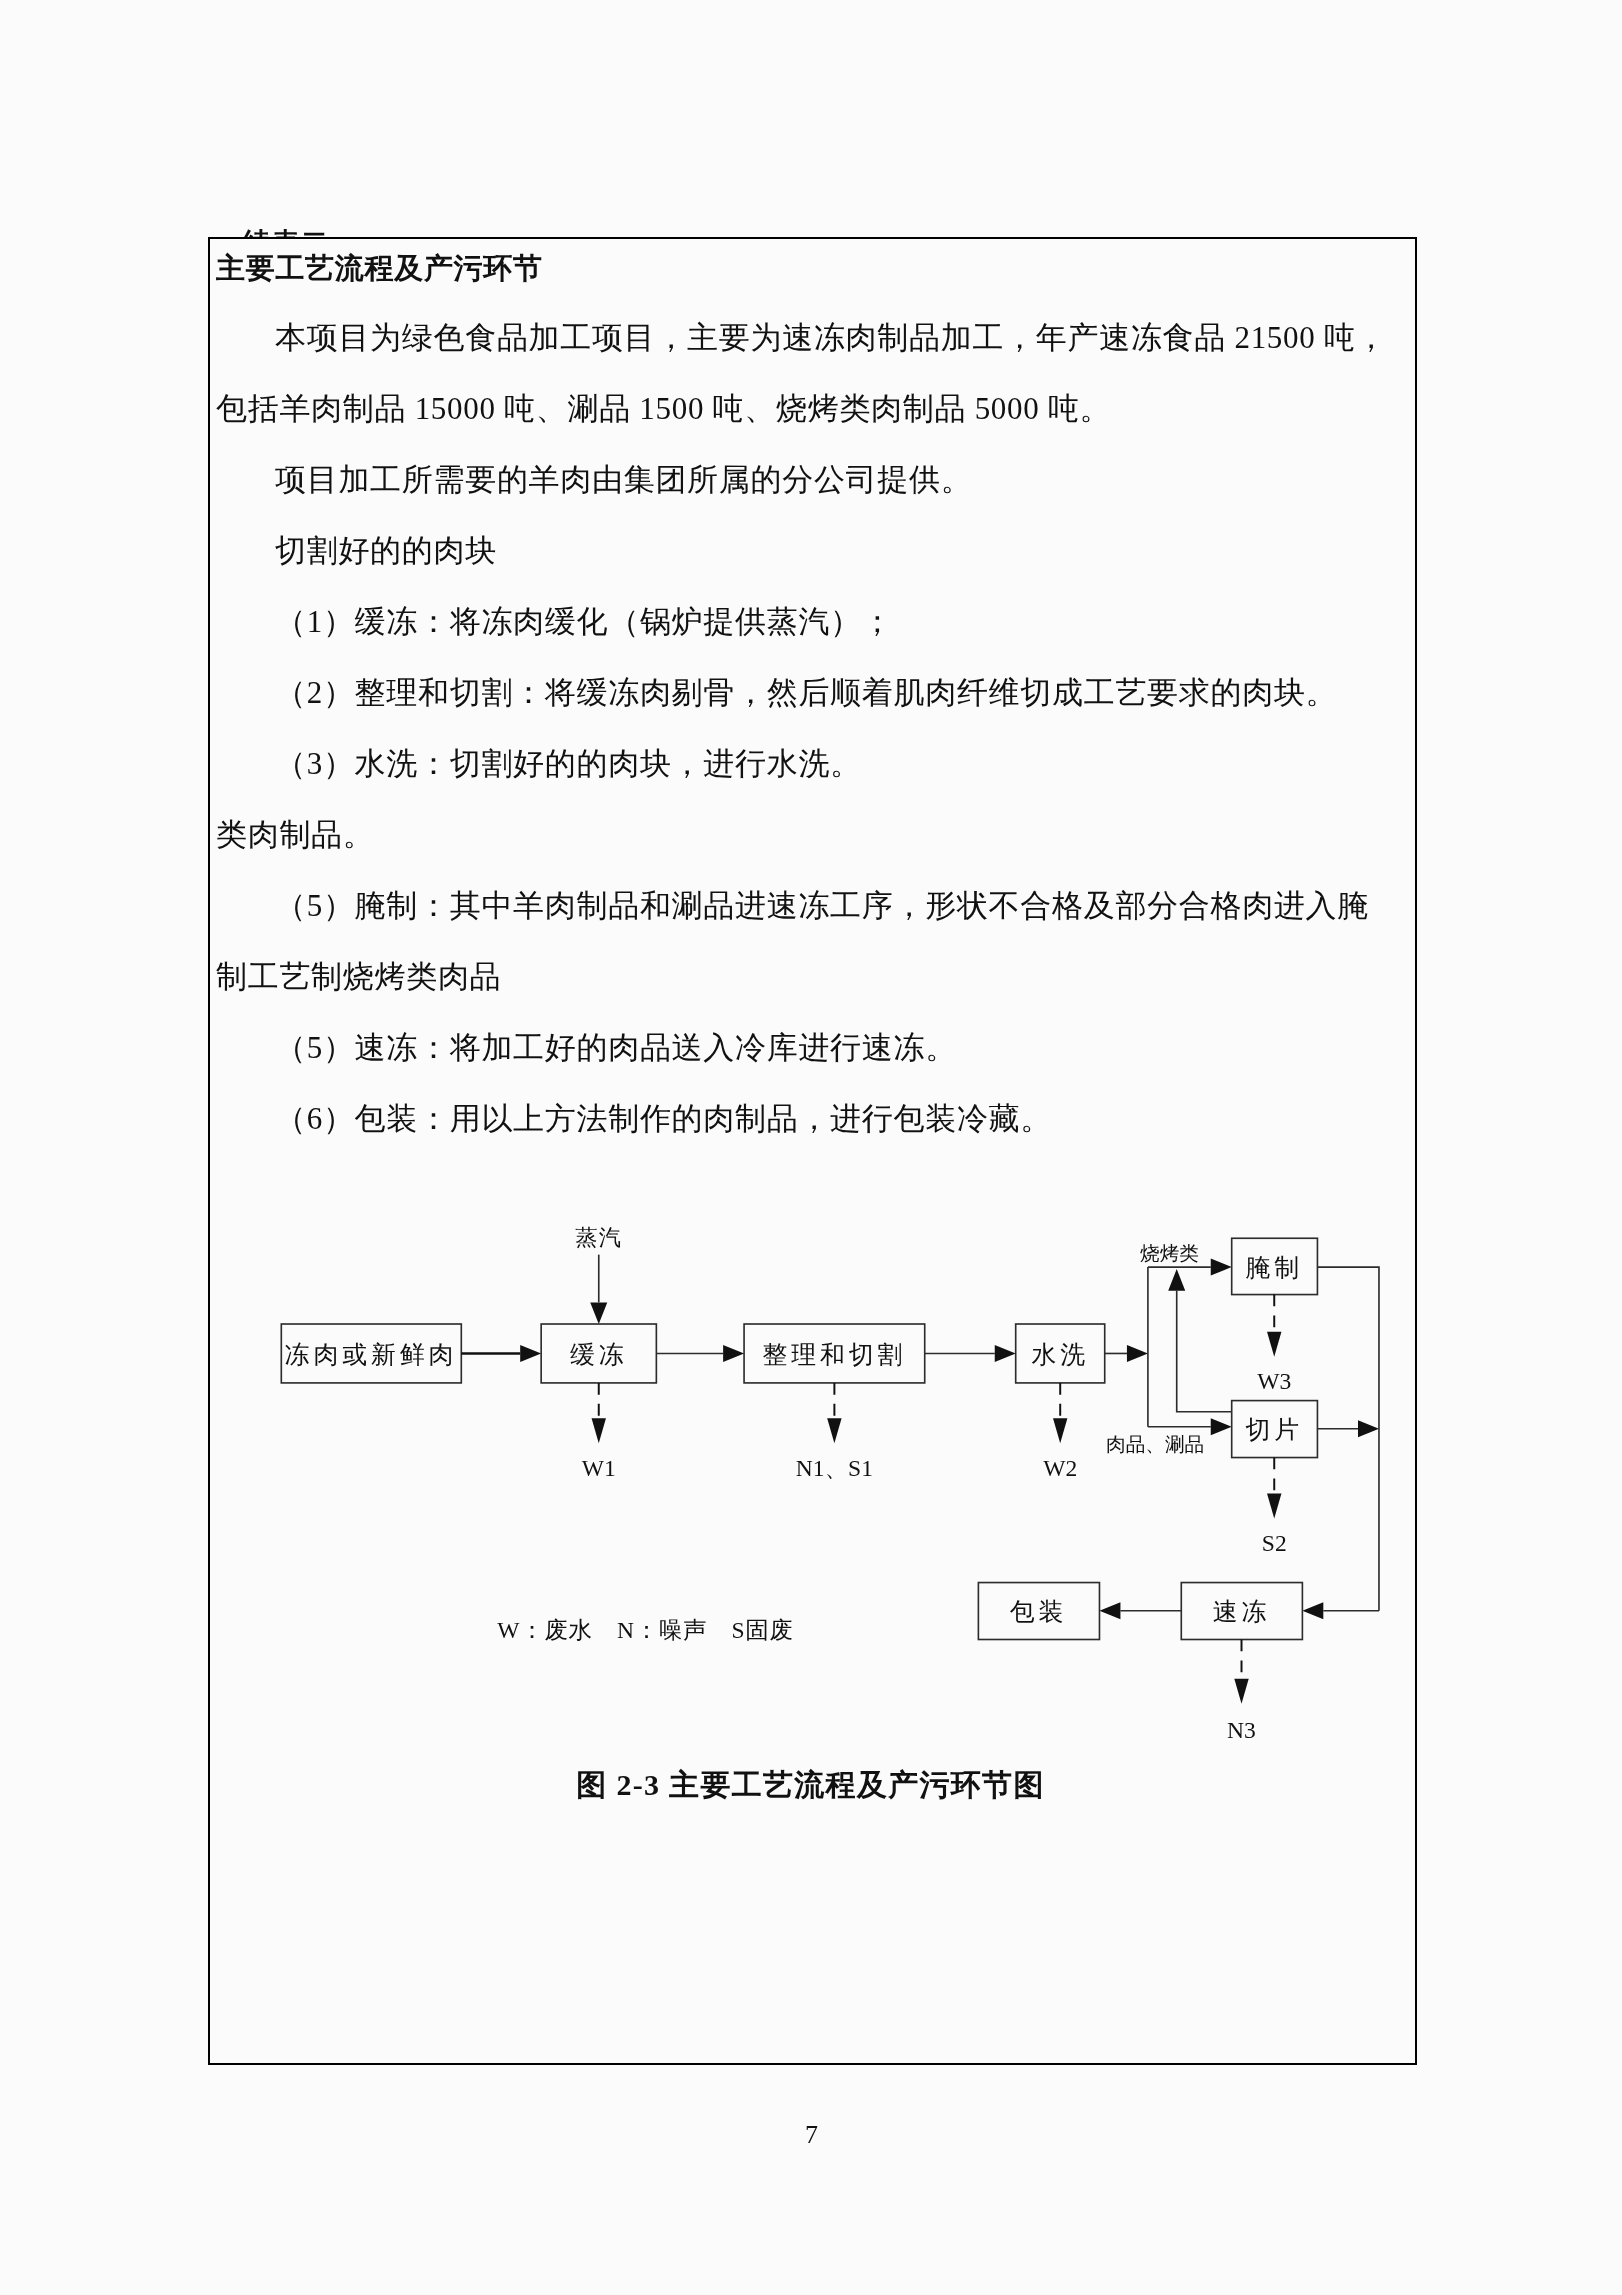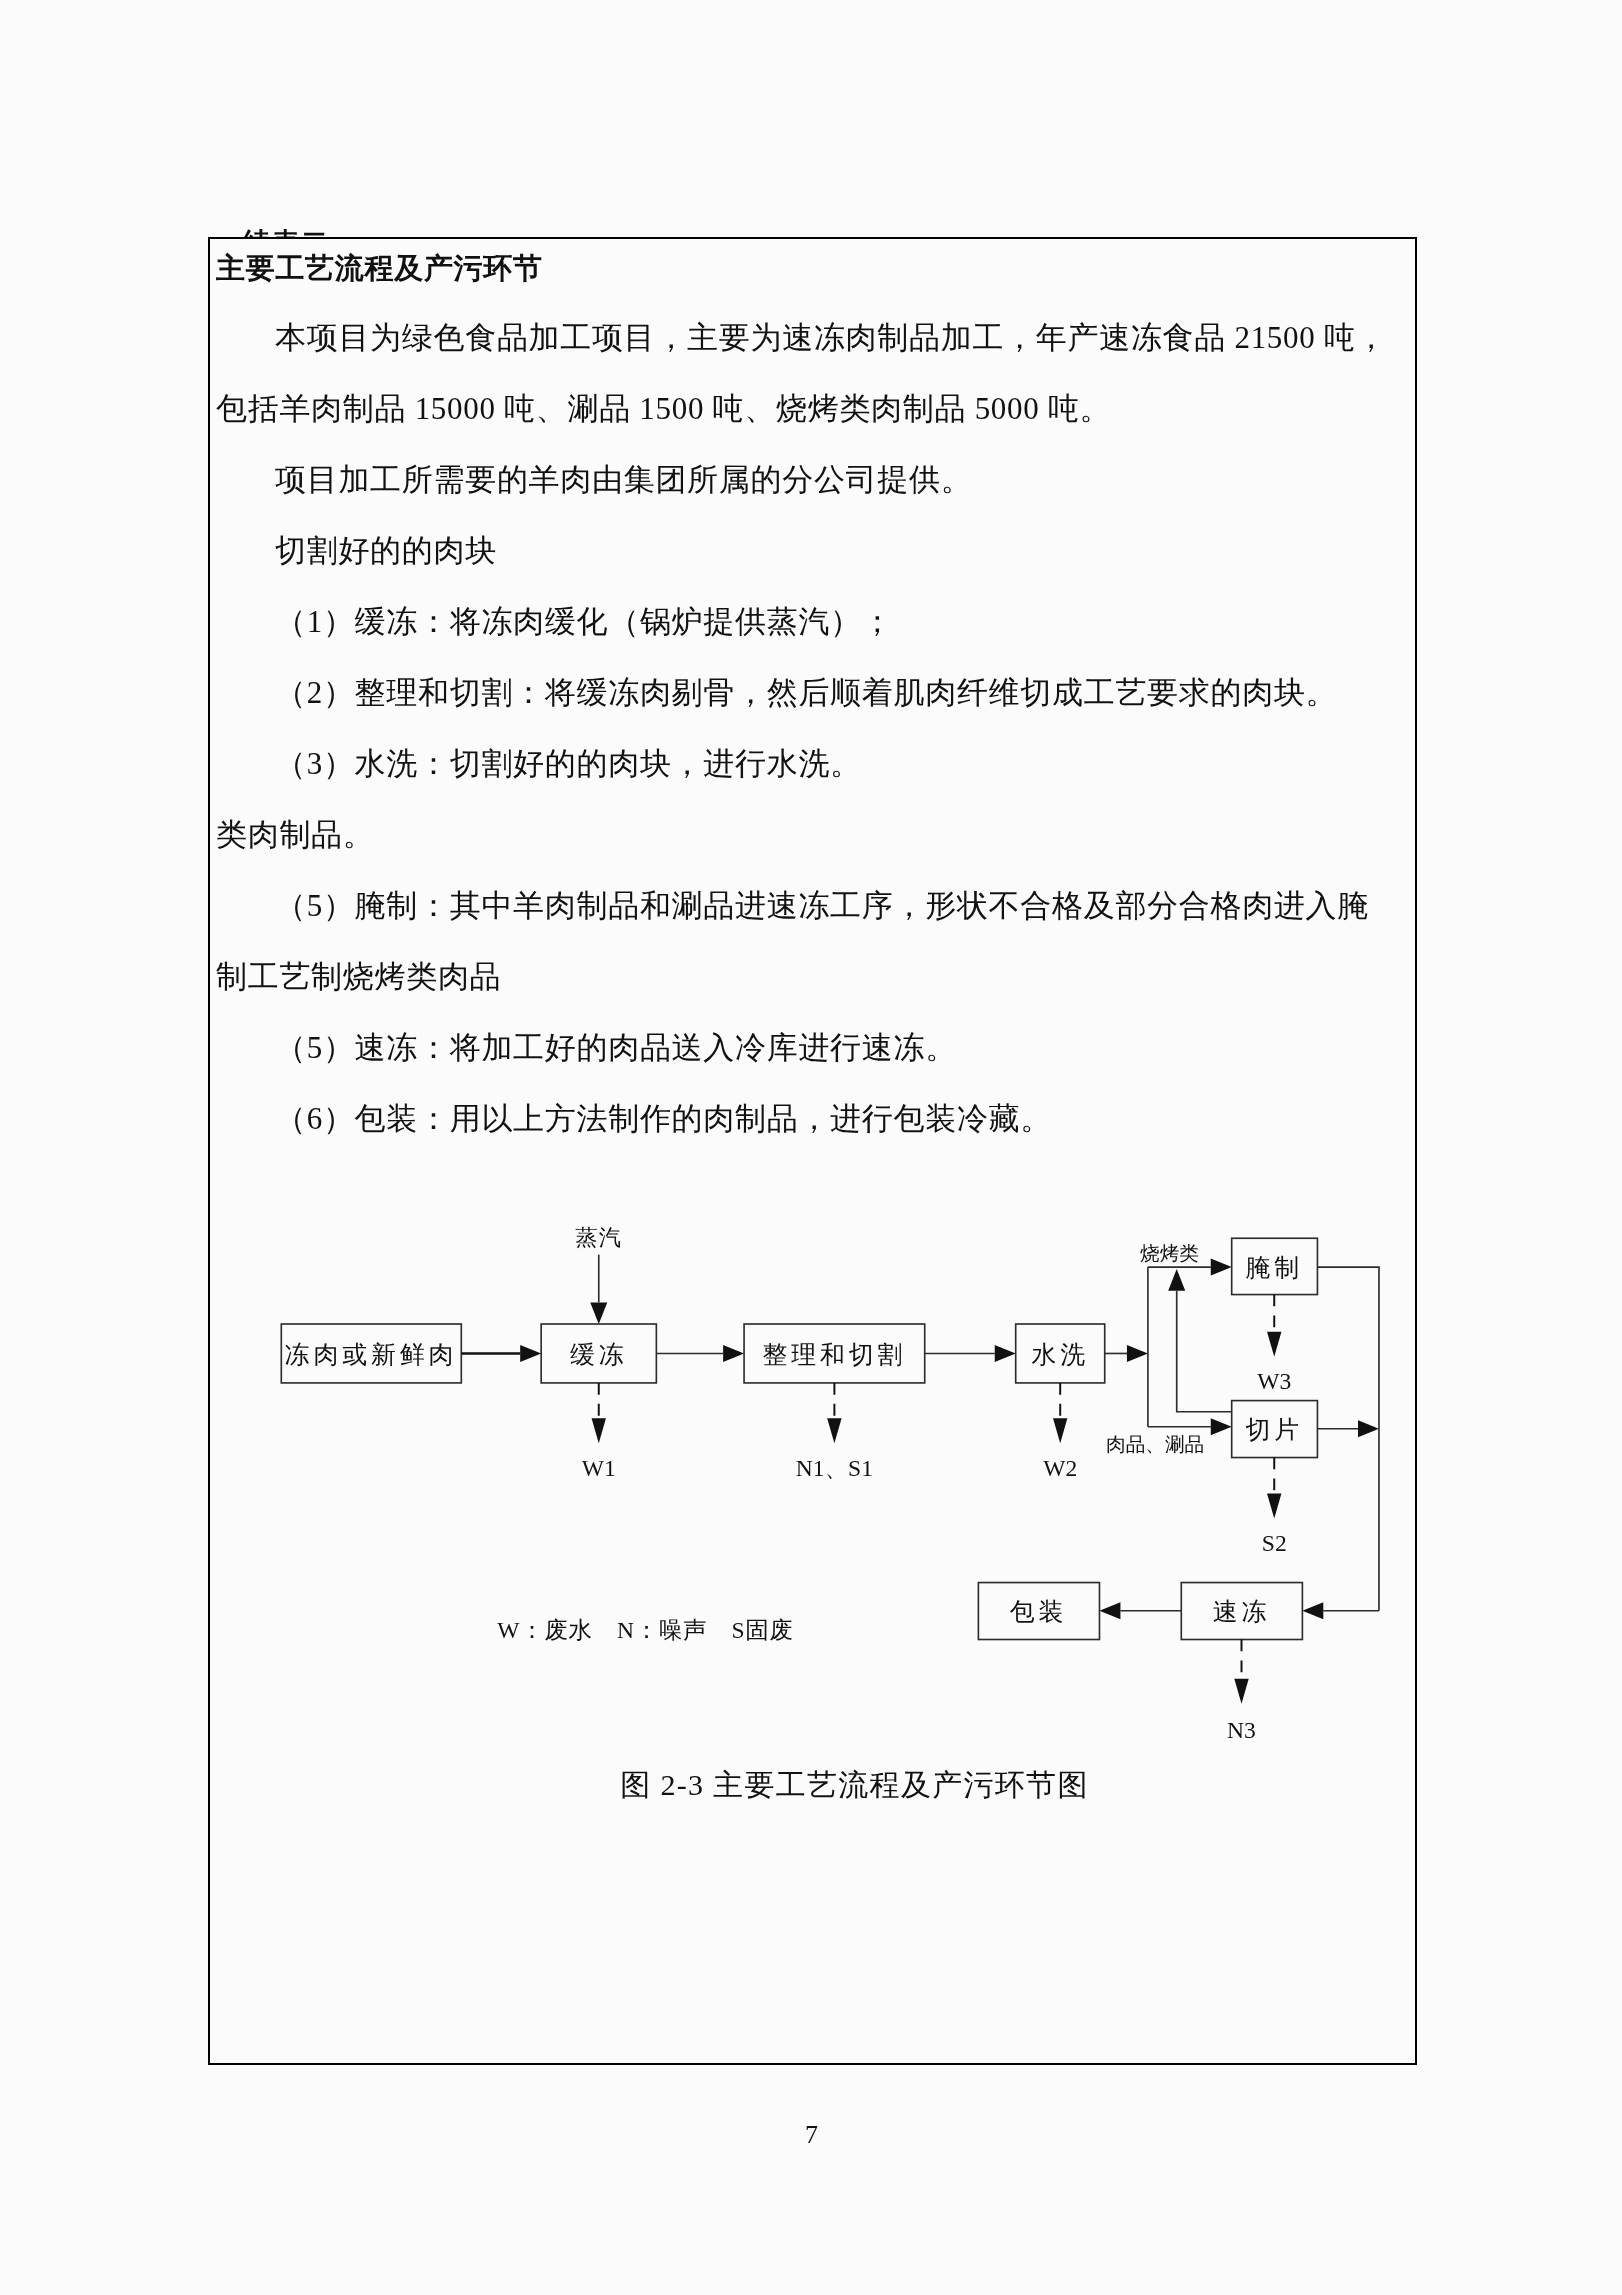--- a/index.html
+++ b/index.html
@@ -52,26 +52,25 @@
   .emission-label{font-size:36px;}
   .branch-label{font-size:30px;}
   .legend-label{font-size:36px;letter-spacing:1px;}
   .steam-label{font-size:34px;letter-spacing:2px;}
   .flow-rect{fill:#fbfbfb;stroke:#2c2c2c;stroke-width:2.5;}
   .flow-line{stroke:#2c2c2c;stroke-width:2.5;fill:none;}
   .flow-line-thick{stroke:#111;stroke-width:4;fill:none;}
   .dash-line{stroke:#111;stroke-width:3;fill:none;stroke-dasharray:18 14;}
   .head{fill:#111;stroke:none;}
   #figure-caption{
-    left:224px;top:1765px;
+    left:208px;top:1765px;
     width:1205px;
     text-align:center;
-    font-size:30px;font-weight:normal;
+    font-size:30px;font-weight:bold;
     letter-spacing:1.3px;
-    padding-left:28px;
   }
   #page-number{
     left:0;top:2120px;width:1623px;
     text-align:center;
     font-size:26px;
   }
 </style>
 </head>
 <body>
 

